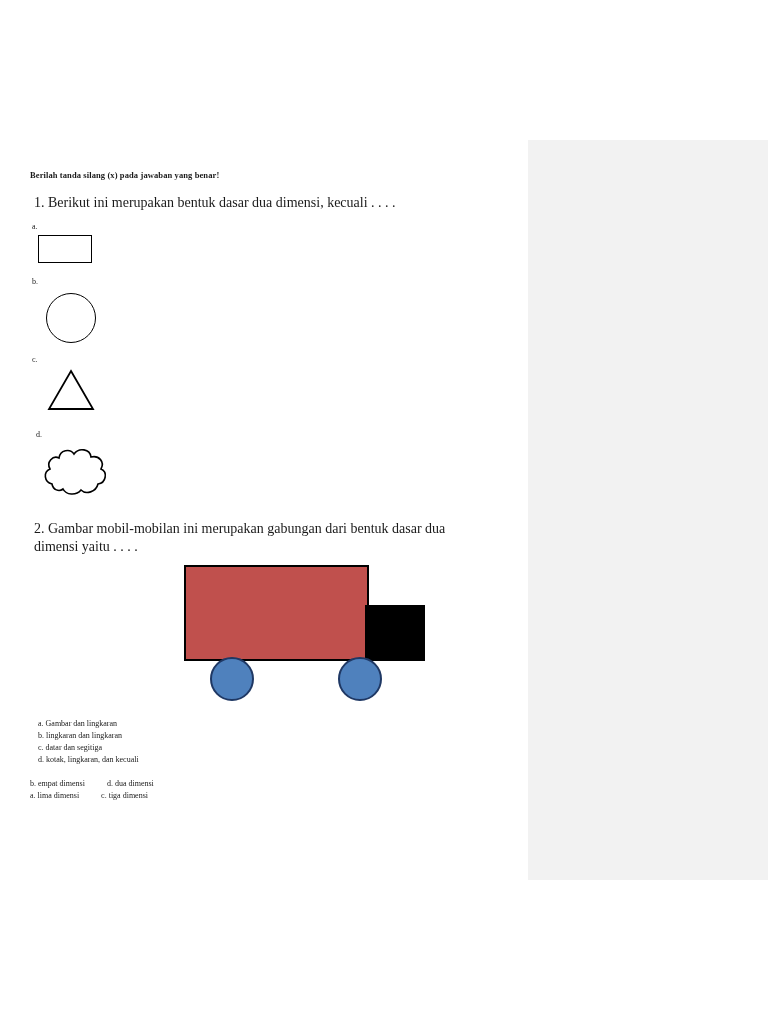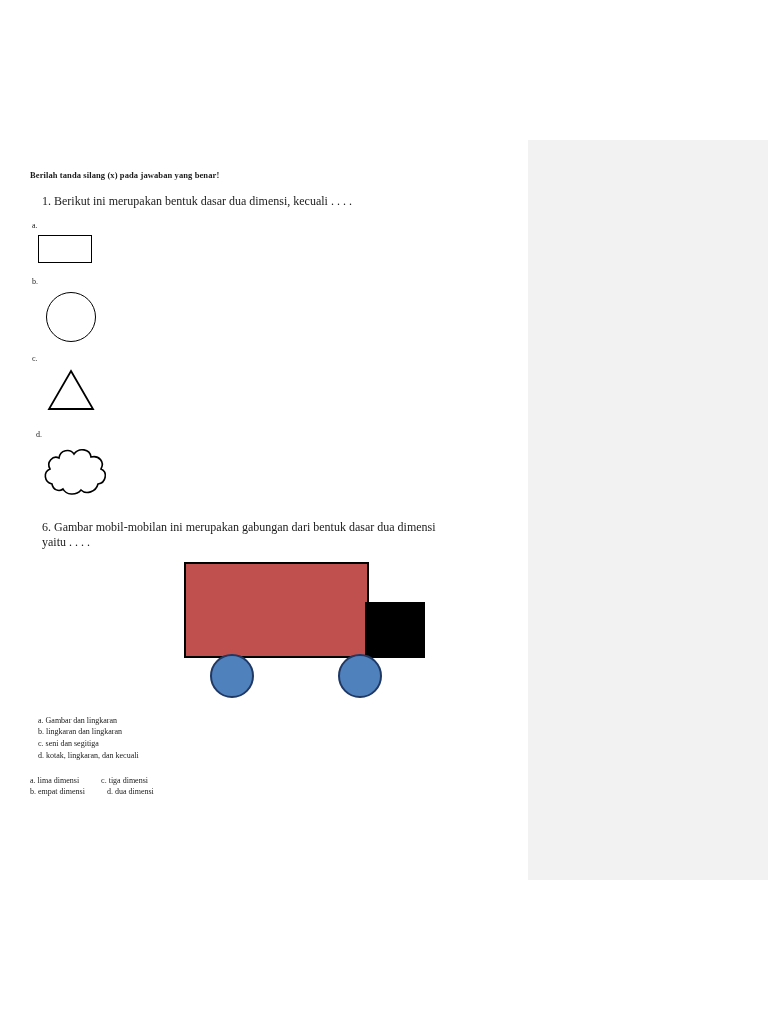--- a/index.html
+++ b/index.html
@@ -39,22 +39,22 @@
     width: 420px;
   }
   .instruction {
     font-weight: bold;
     font-size: 8.5px;
     letter-spacing: .1px;
     margin: 0 0 14px 0;
     line-height: 1.2;
   }
   .q-text {
-    font-size: 12px;
-    margin: 12px;
+    font-size: 14px;
+    margin: 4px;
     line-height: 1.25;
   }
   .opt-letter {
     font-size: 8px;
     margin: 0;
     line-height: 1.2;
   }
   
   .q1-block { margin-top: 12px; }
   .shape-area { position: relative; }
@@ -178,48 +178,48 @@
                      C70,28 68,39 60,40
                      C58,48 48,51 43,46
                      C38,52 28,51 25,45
                      C21,48 15,46 14,40 Z" fill="none" stroke="#000" stroke-width="1.6"></path>
           </svg>
         </div>
       </div>
     </div>
 
     <div class="q2-block">
-      <p class="q-text">6. Gambar mobil-mobilan ini merupakan gabungan dari bentuk dasar dua dimensi yaitu . . . .</p>
+      <p class="q-text">2. Gambar mobil-mobilan ini merupakan gabungan dari bentuk dasar dua dimensi yaitu . . . .</p>
 
       <div class="truck">
         <div class="truck-body"></div>
         <div class="truck-cab"></div>
         <div class="wheel wheel-left"></div>
         <div class="wheel wheel-right"></div>
       </div>
 
       <div class="answers">
         <p>a.  Gambar dan lingkaran</p>
         <p>b.  lingkaran dan lingkaran</p>
-        <p>c.  seni dan segitiga</p>
+        <p>c.  datar dan segitiga</p>
         <p>d.  kotak, lingkaran, dan kecuali</p>
       </div>
     </div>
 
     <div class="q3-block">
       <div class="q3-answers">
+        <p>
+          <span>b. empat dimensi</span>
+          <span class="gap"></span>
+          <span>d.  dua dimensi</span>
+        </p>
         <p>
           <span>a. lima dimensi</span>
           <span class="gap"></span>
           <span>c.  tiga dimensi</span>
         </p>
-        <p>
-          <span>b. empat dimensi</span>
-          <span class="gap"></span>
-          <span>d.  dua dimensi</span>
-        </p>
       </div>
     </div>
 
   </div>
 </div>
 
 <div id="right-panel"></div>
 
 </body></html>

